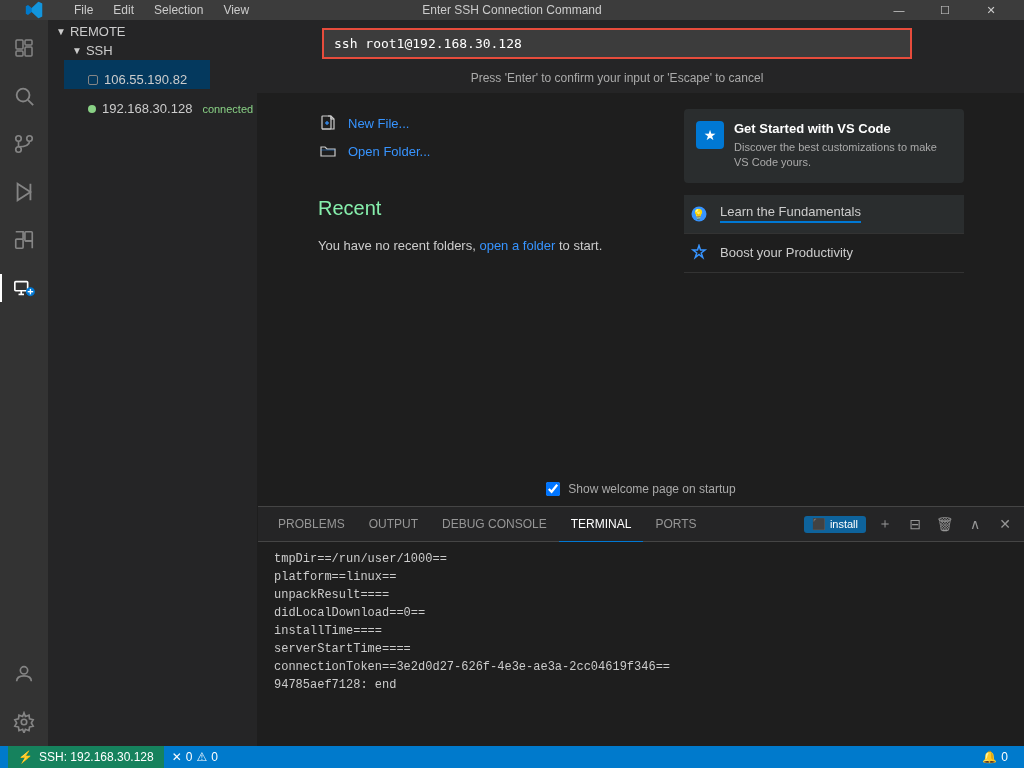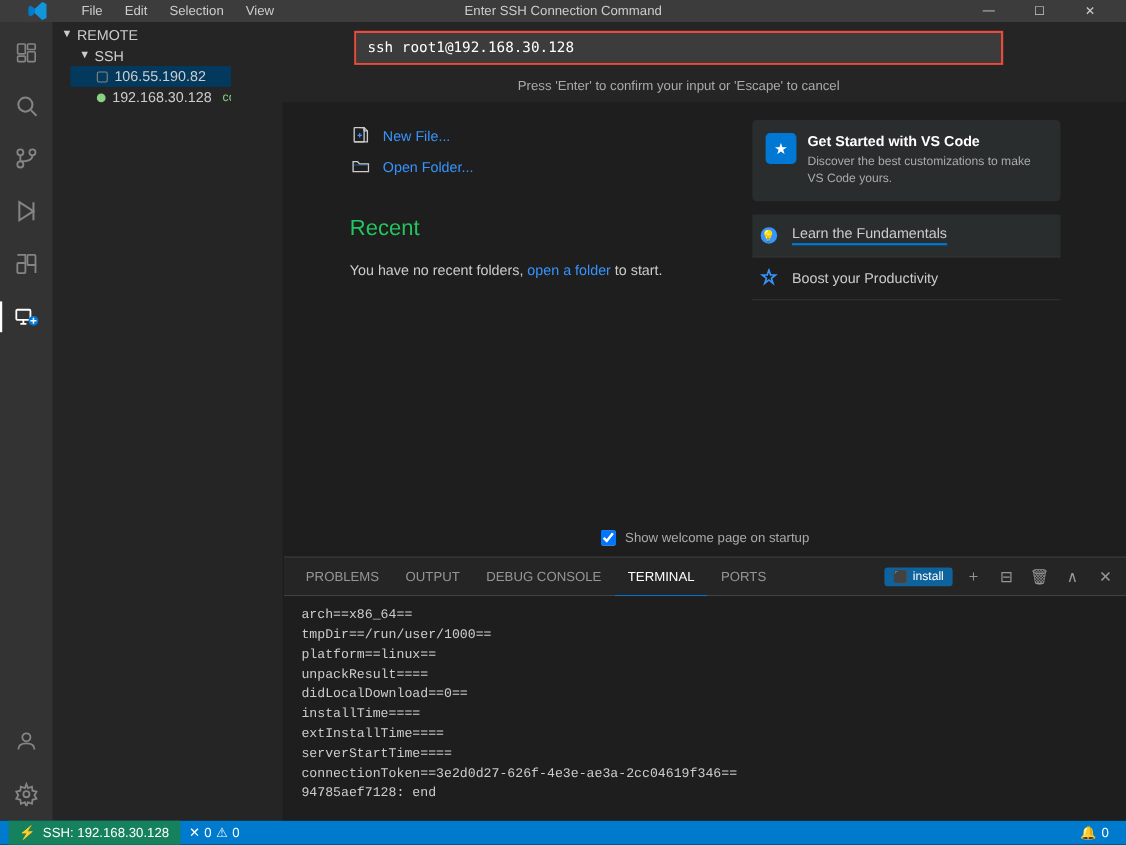--- a/index.html
+++ b/index.html
@@ -183,21 +183,21 @@
       align-items: center;
       padding: 2px 8px;
       cursor: pointer;
       color: #cccccc;
       font-size: 13px;
       gap: 4px;
     }
     .ssh-item {
       display: flex;
       align-items: center;
-      padding: 2px 8px 2px 24px;
+      padding: 12px 8px 2px 24px;
       cursor: pointer;
       color: #cccccc;
       font-size: 13px;
       gap: 6px;
     }
     .ssh-item:hover, .ssh-item.active { background: #04395e; }
     .connected-dot {
       width: 8px;
       height: 8px;
       border-radius: 50%;
@@ -240,21 +240,21 @@
 
     .welcome-left {
       flex: 1;
     }
     .welcome-right {
       width: 280px;
     }
 
     .welcome-section-title {
       font-size: 20px;
-      color: #22c55e;
+      color: #86efac;
       margin-bottom: 16px;
       font-weight: 300;
     }
 
     .welcome-item {
       display: flex;
       align-items: center;
       gap: 10px;
       padding: 4px 0;
       cursor: pointer;
@@ -682,27 +682,25 @@
             <span>install</span>
           </div>
           <div class="panel-icon-btn">＋</div>
           <div class="panel-icon-btn">⊟</div>
           <div class="panel-icon-btn">🗑</div>
           <div class="panel-icon-btn">∧</div>
           <div class="panel-icon-btn">✕</div>
         </div>
       </div>
       <div class="terminal-content">
-        <div class="terminal-line">arch==x86_64==</div>
         <div class="terminal-line">tmpDir==/run/user/1000==</div>
         <div class="terminal-line">platform==linux==</div>
         <div class="terminal-line">unpackResult====</div>
         <div class="terminal-line">didLocalDownload==0==</div>
         <div class="terminal-line">installTime====</div>
-        <div class="terminal-line">extInstallTime====</div>
         <div class="terminal-line">serverStartTime====</div>
         <div class="terminal-line">connectionToken==3e2d0d27-626f-4e3e-ae3a-2cc04619f346==</div>
         <div class="terminal-line">94785aef7128: end</div>
 
       </div>
     </div>
   </div>
 </div>
 
 <div class="status-bar">

